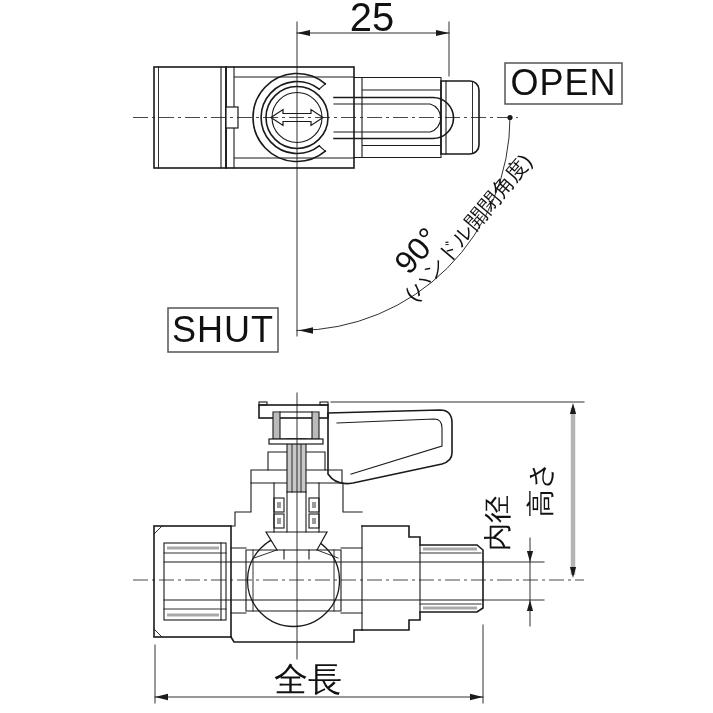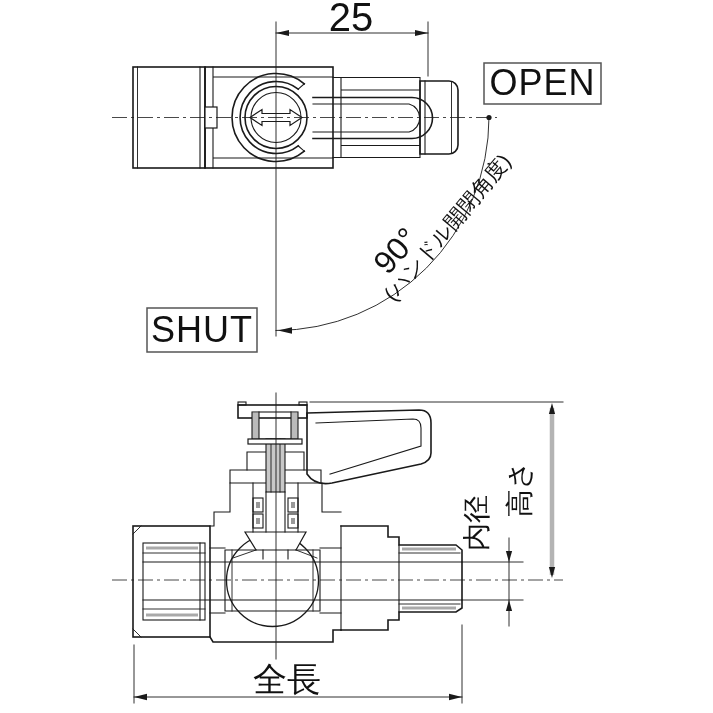--- a/index.html
+++ b/index.html
@@ -1,16 +1,16 @@
 <!DOCTYPE html>
 <html><head>
 <meta charset="utf-8">
 <style>
   html,body{margin:0;padding:0;background:#fff;}
-  .stage{width:689px;height:713px;background:#ffffff;position:relative;overflow:hidden;}
+  .stage{width:689px;height:713px;background:#ffffff;position:relative;overflow:hidden;padding-left:21px;}
   svg{display:block;}
   .ol{fill:none;stroke:#1a1a1a;stroke-width:1.6;stroke-linejoin:miter;stroke-linecap:square;}
   .ml{fill:none;stroke:#1a1a1a;stroke-width:1.3;}
   .dl{fill:none;stroke:#1a1a1a;stroke-width:1.1;stroke-linecap:square;}
   .tl{fill:none;stroke:#1a1a1a;stroke-width:0.9;stroke-linecap:square;}
   .cl{fill:none;stroke:#1a1a1a;stroke-width:0.8;stroke-dasharray:15 4 3 4;}
   .ar{fill:#1a1a1a;stroke:none;}
   .wf{fill:#ffffff;stroke:#1a1a1a;stroke-width:1.2;}
   .gray{fill:none;stroke:#a9a9a9;stroke-width:3;}
   .dimgray{fill:none;stroke:#b4b4b4;stroke-width:4.5;}

